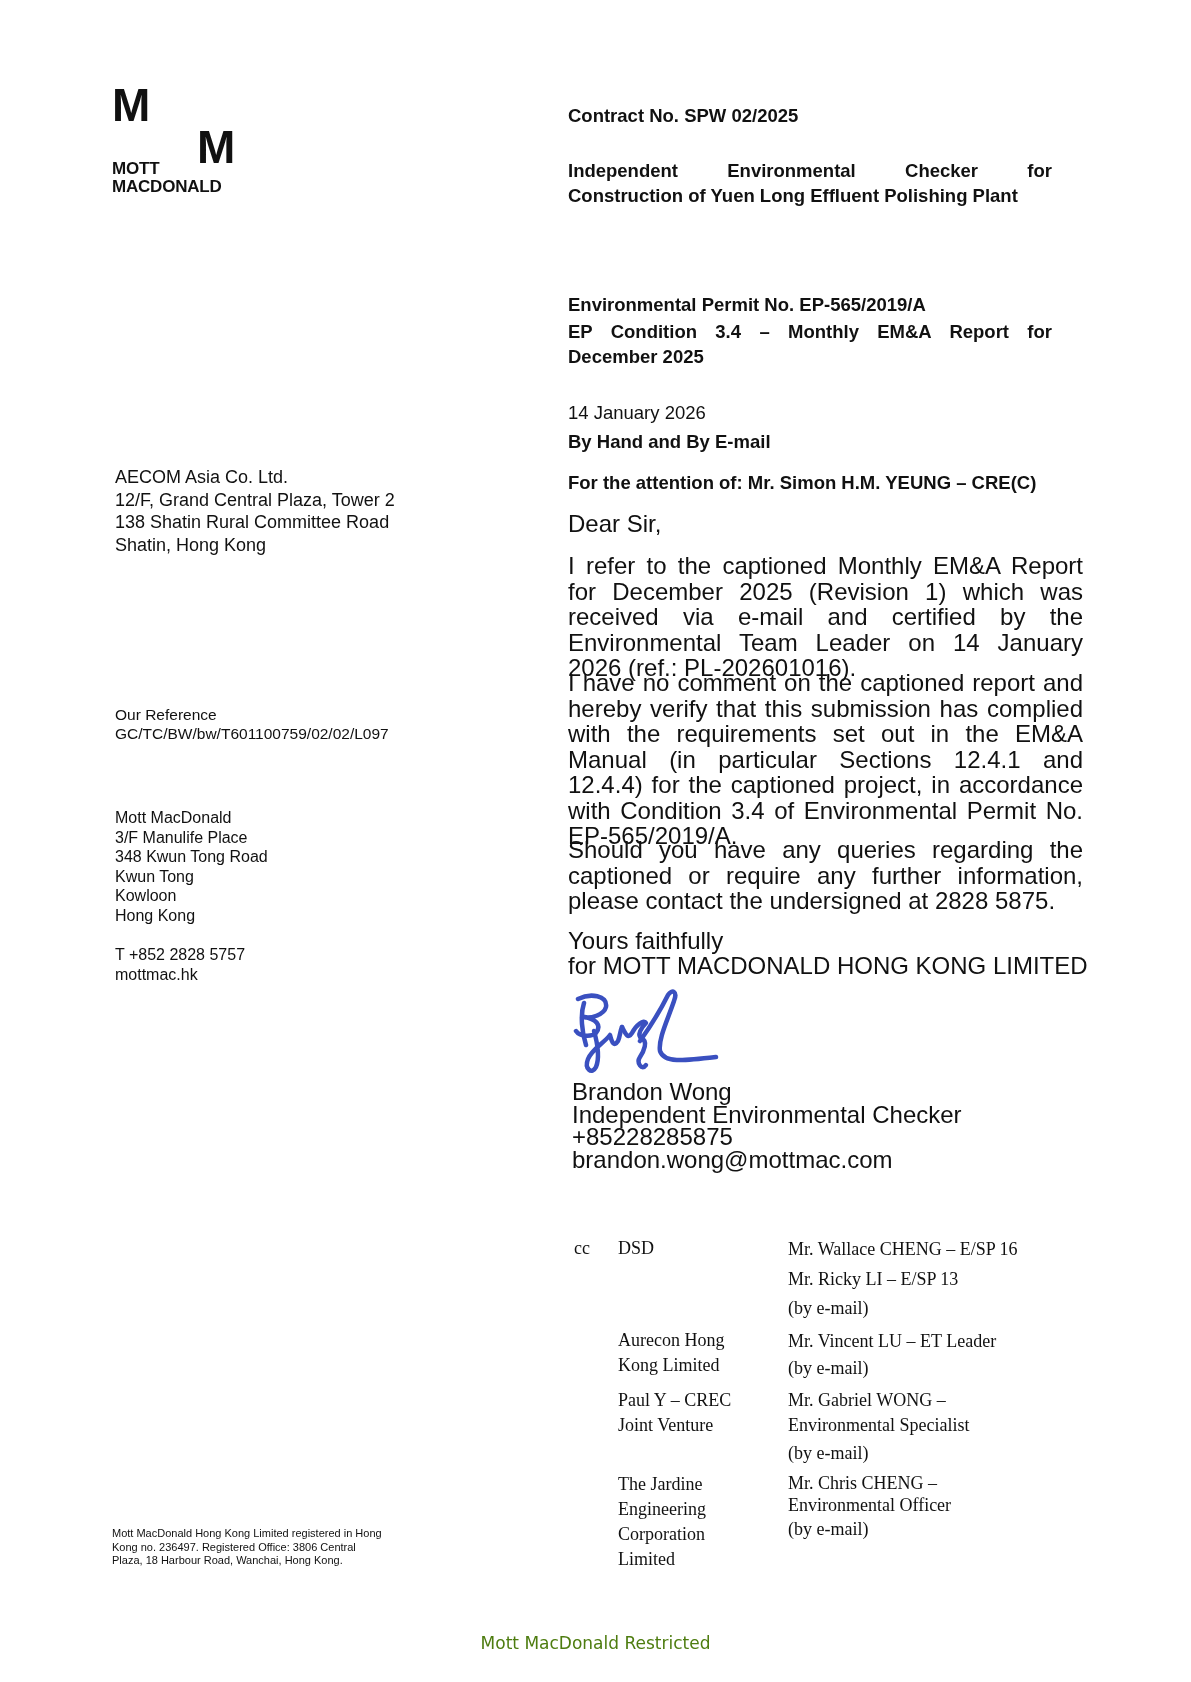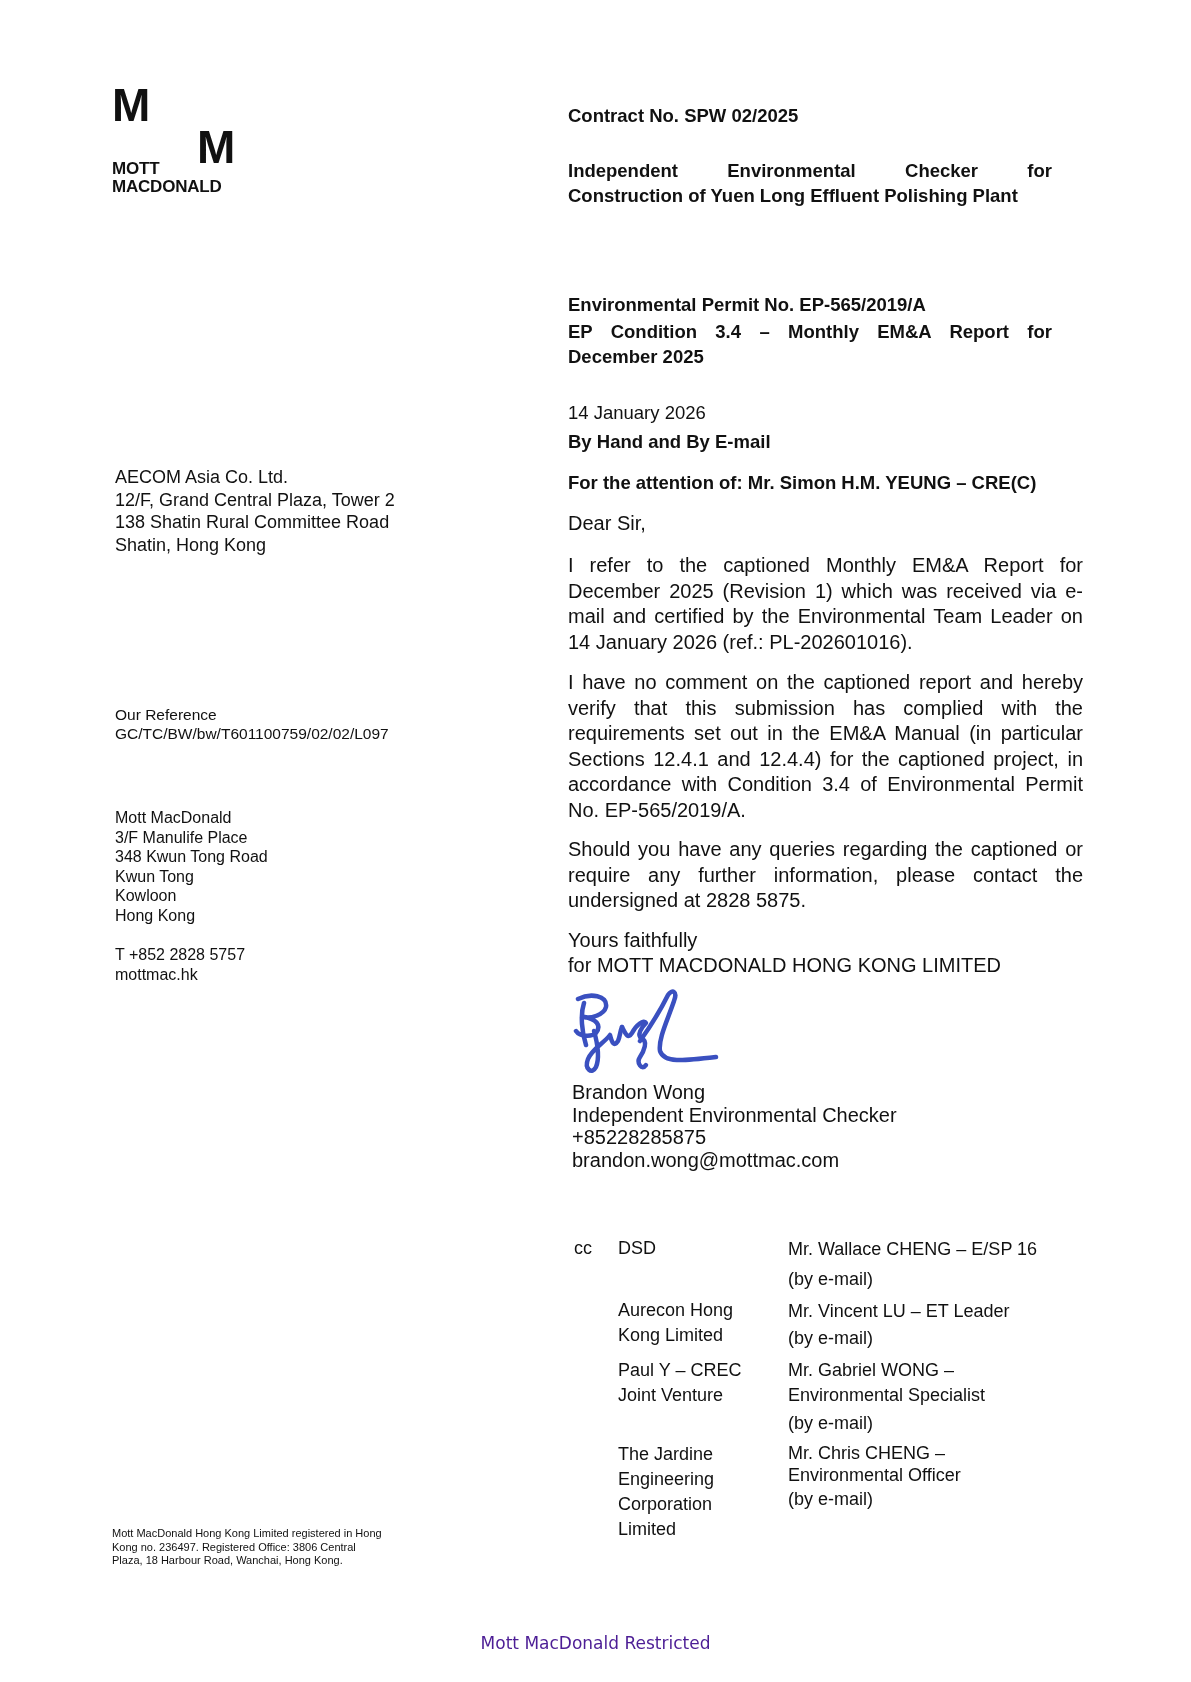--- a/index.html
+++ b/index.html
@@ -14,35 +14,35 @@
     .logo-text { left: 112px; top: 160px; font-weight: 700; font-size: 17px; line-height: 18px; letter-spacing: -0.2px; }
     .logo-text div { white-space: nowrap; }
 
     
     .rcol { left: 568px; width: 484px; }
     .bold { font-weight: 700; }
     .h18 { font-size: 18.5px; line-height: 25px; }
     .justify { text-align: justify; text-align-last: left; }
     .just-full { text-align: justify; text-align-last: justify; }
 
-    .body-text { font-size: 20px; line-height: 25.5px; }
+    .body-text { font-size: 24px; line-height: 25.5px; }
 
     
     .lcol { left: 115px; }
     .addr { font-size: 18px; line-height: 22.5px; }
     .ref-label { font-size: 15.5px; font-weight: 400; line-height: 19px; }
     .ref-value { font-size: 15.5px; line-height: 19px; }
     .mm-addr { font-size: 16px; line-height: 19.6px; }
 
     .legal { left: 112px; top: 1527px; width: 270px; font-size: 11px; line-height: 13.5px; }
-    .footer { left: 0; width: 1191px; top: 1633px; text-align: center; font-family: "DejaVu Sans", sans-serif; font-size: 17px; color: #4c1d95; }
+    .footer { left: 0; width: 1191px; top: 1633px; text-align: center; font-family: "DejaVu Sans", sans-serif; font-size: 17px; color: #4d7c0f; }
 
     
     .cc-block { left: 574px; top: 1235px; width: 520px; }
-    .cc-row { display: flex; margin-bottom: 4px; }
+    .cc-row { display: flex; margin-bottom: 4px; font-family: Liberation Serif, serif; }
     .cc-label { width: 44px; font-size: 18px; line-height: 27px; }
     .cc-org { width: 170px; font-size: 18px; line-height: 25px; }
     .cc-people { flex: 1; font-size: 18px; line-height: 25px; }
     .cc-people div { min-height: 25px; }
     .cc-row.first .cc-people div { line-height: 29.5px; }
     .sig-svg { left: 570px; top: 985px; }
   </style>
 </head>
 <body>
 
@@ -126,20 +126,21 @@
 </div>
 
 <div class="abs cc-block">
   <div class="cc-row first">
     <div class="cc-label">cc</div>
     <div class="cc-org" style="line-height:27px;">
       <div>DSD</div>
     </div>
     <div class="cc-people">
       <div>Mr. Wallace CHENG – E/SP 16</div>
+      <div>Mr. Ricky LI – E/SP 13</div>
       <div>(by e-mail)</div>
     </div>
   </div>
   <div class="cc-row" style="margin-top:2px;">
     <div class="cc-label"></div>
     <div class="cc-org">
       <div>Aurecon Hong</div>
       <div>Kong Limited</div>
     </div>
     <div class="cc-people" style="line-height:27px;">

